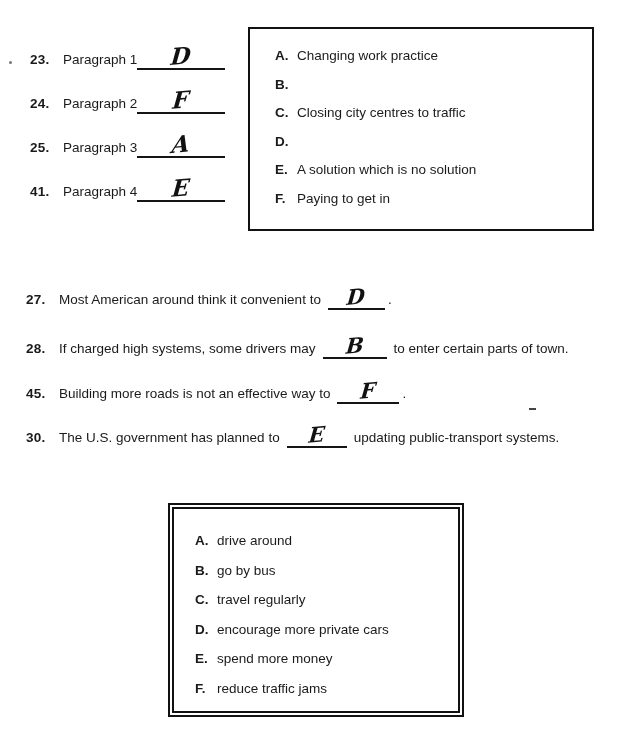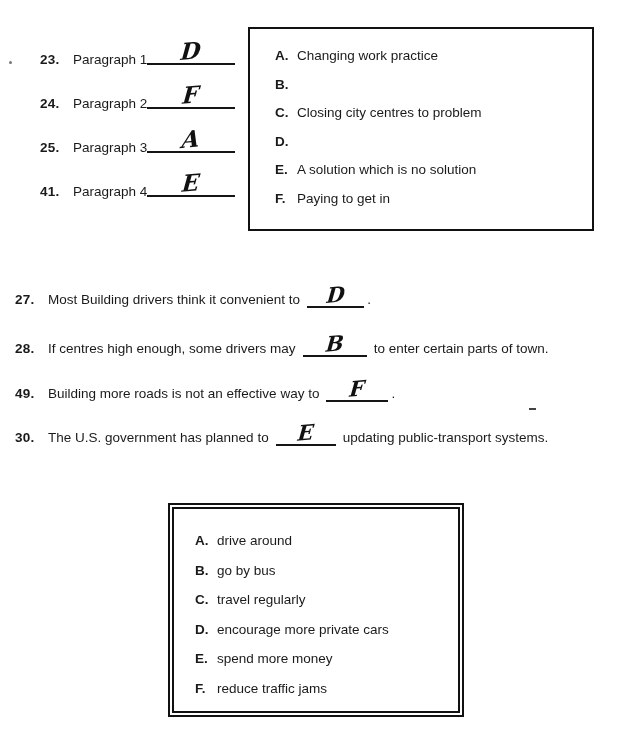--- a/index.html
+++ b/index.html
@@ -8,22 +8,22 @@
     background:#ffffff;
     position:relative;
     font-family:"Liberation Sans", sans-serif;
     color:#1a1a1a;
     overflow:hidden;
   }
   .page{position:absolute;inset:0;}
 
   
   .mrow{
-    position:absolute;left:40px;
-    display:flex;align-items:flex-start;
+    position:absolute;left:30px;
+    display:flex;align-items:flex-end;
     font-size:13.5px;line-height:20px;white-space:nowrap;
   }
   .qnum{font-weight:bold;min-width:24px;margin-right:9px;letter-spacing:.3px;}
   .qlabel{}
 
   .blank{
     display:inline-block;position:relative;
     border-bottom:2px solid #151515;
     height:13px;vertical-align:baseline;
   }
@@ -45,22 +45,22 @@
     padding:13px 0 0 25px;
   }
   .orow{
     display:flex;align-items:baseline;
     font-size:13.5px;line-height:28.6px;white-space:nowrap;
   }
   .olet{font-weight:bold;min-width:22px;}
 
   
   .frow{
-    position:absolute;left:15px;
-    display:flex;align-items:center;
+    position:absolute;left:26px;
+    display:flex;align-items:flex-end;
     font-size:13.5px;line-height:20px;white-space:nowrap;
   }
   .frow .qtext{margin-right:7px;}
   .frow .after{margin-left:7px;margin-right:0;}
   .frow .after.dot{margin-left:3px;}
 
   
   .box-bottom{
     position:absolute;left:168px;top:503px;width:296px;height:214px;
     border:2px solid #111;box-sizing:border-box;
@@ -115,53 +115,53 @@
   <div class="box-top">
     <div class="orow">
       <span class="olet">A.</span>
       <span class="otext">Changing work practice</span>
     </div>
     <div class="orow">
       <span class="olet">B.</span>
     </div>
     <div class="orow">
       <span class="olet">C.</span>
-      <span class="otext">Closing city centres to problem</span>
+      <span class="otext">Closing city centres to traffic</span>
     </div>
     <div class="orow">
       <span class="olet">D.</span>
     </div>
     <div class="orow">
       <span class="olet">E.</span>
       <span class="otext">A solution which is no solution</span>
     </div>
     <div class="orow">
       <span class="olet">F.</span>
       <span class="otext">Paying to get in</span>
     </div>
   </div>
 
   <div class="frow" style="top:290px">
     <span class="qnum">27.</span>
-    <span class="qtext">Most Building drivers think it convenient to</span>
+    <span class="qtext">Most American around think it convenient to</span>
     <span class="blank" style="width:57px">
         <span class="hand">D</span>
       </span>
     <span class="qtext after dot">.</span>
   </div>
   <div class="frow" style="top:339px">
     <span class="qnum">28.</span>
-    <span class="qtext">If centres high enough, some drivers may</span>
+    <span class="qtext">If charged high systems, some drivers may</span>
     <span class="blank" style="width:64px">
         <span class="hand">B</span>
       </span>
     <span class="qtext after">to enter certain parts of town.</span>
   </div>
   <div class="frow" style="top:384px">
-    <span class="qnum">49.</span>
+    <span class="qnum">45.</span>
     <span class="qtext">Building more roads is not an effective way to</span>
     <span class="blank" style="width:62px">
         <span class="hand">F</span>
       </span>
     <span class="qtext after dot">.</span>
   </div>
   <div class="frow" style="top:428px">
     <span class="qnum">30.</span>
     <span class="qtext">The U.S. government has planned to</span>
     <span class="blank" style="width:60px">

